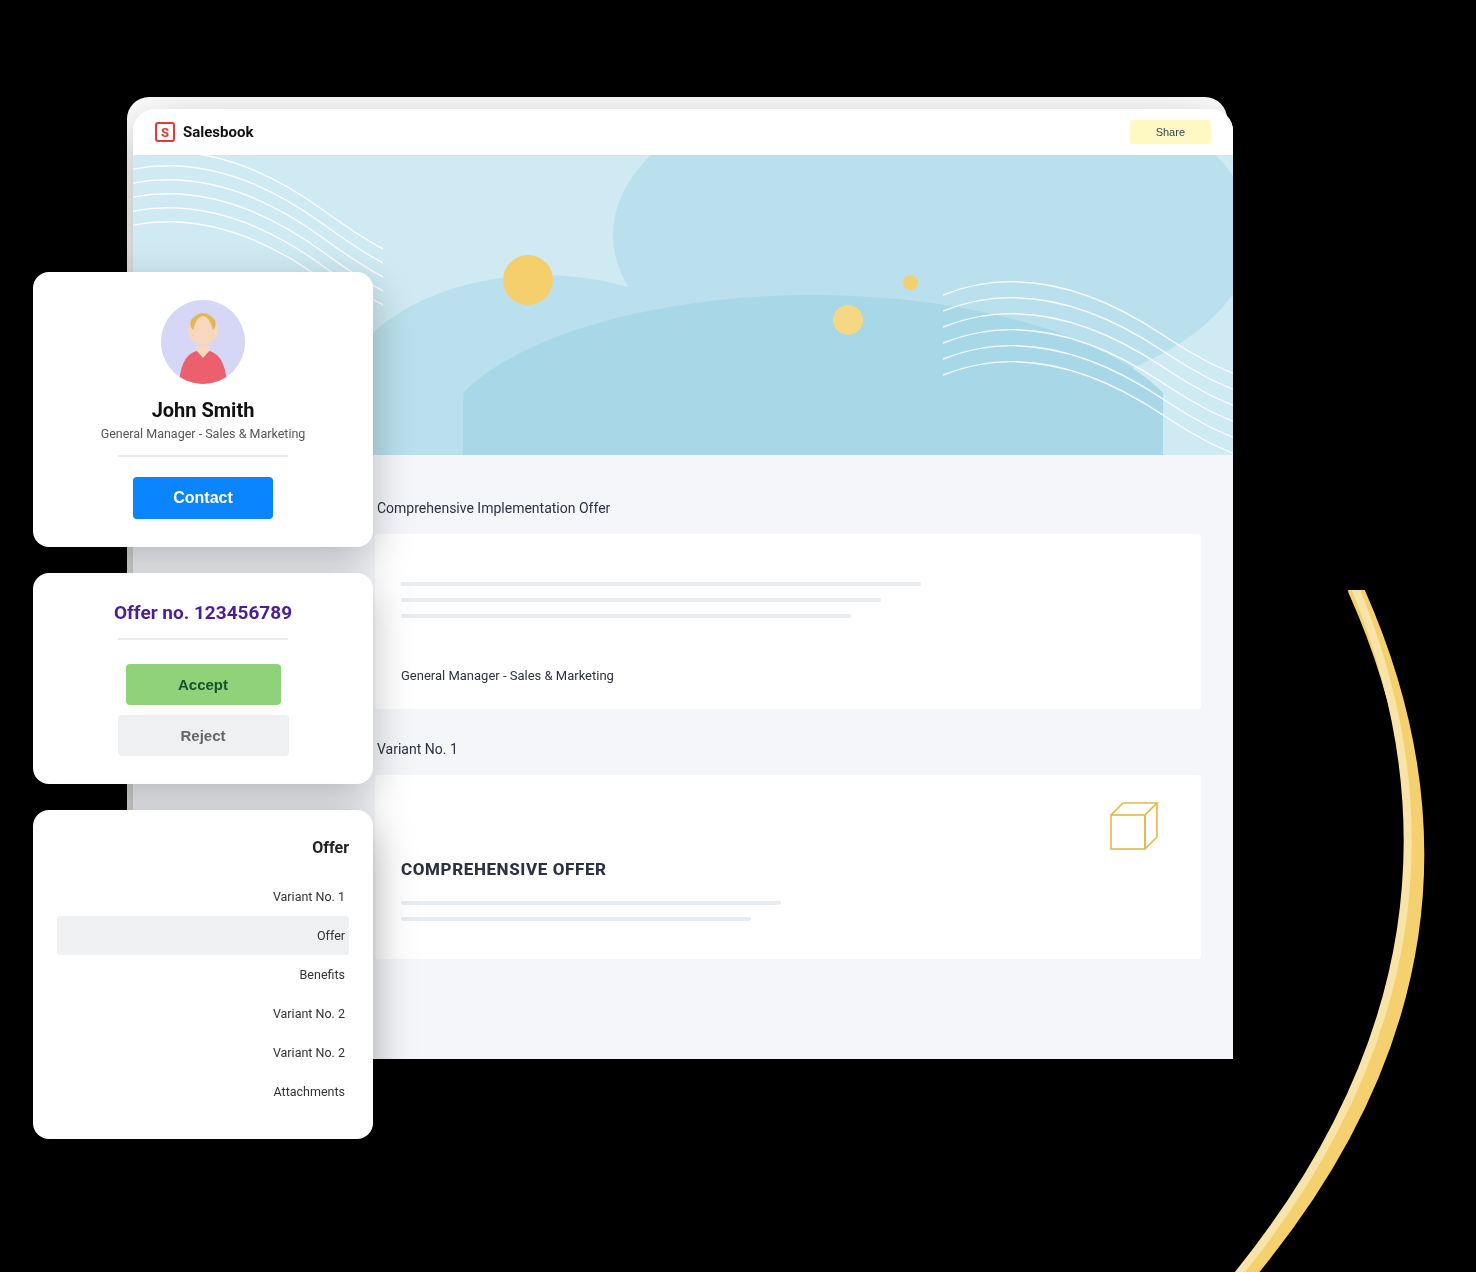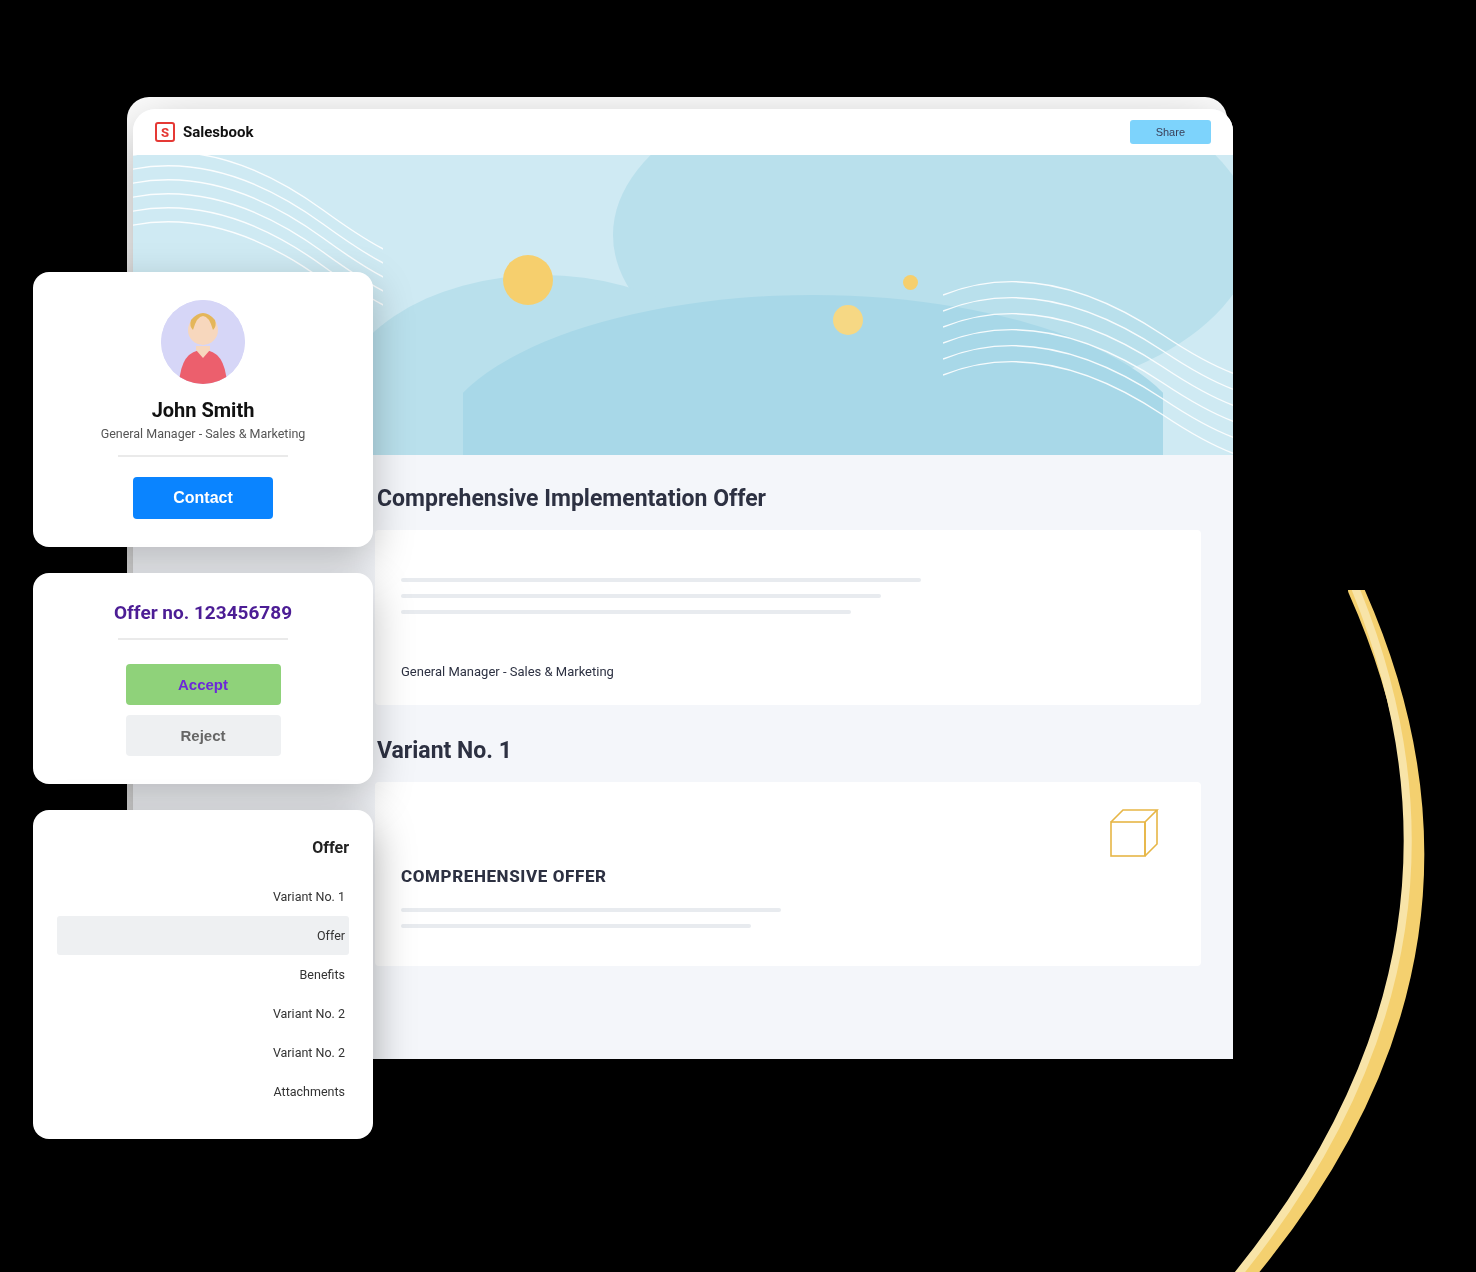--- a/index.html
+++ b/index.html
@@ -67,21 +67,21 @@
     display: flex;
     align-items: center;
     justify-content: center;
     color: #e53935;
     font-weight: 800;
     font-size: 13px;
     line-height: 1;
     border-radius: 3px;
   }
   .share-btn {
-    background: #7dd3fc;
+    background: #fef9c3;
     color: #3a3f58;
     border: none;
     font-size: 11px;
     padding: 6px 26px;
     border-radius: 3px;
     cursor: pointer;
   }
 
   .hero {
     position: relative;
@@ -109,24 +109,24 @@
     position:absolute; left:-10px; top:-5px;
   }
   .wavy-right {
     position:absolute; right:-10px; top:100px;
   }
 
   .content {
     padding: 28px 32px;
   }
   .section-title {
-    font-size: 23px;
-    font-weight: 700;
+    font-size: 14px;
+    font-weight: 400;
     color: #2d3142;
-    margin: 2px 2px 18px;
+    margin: 17px 2px 18px;
   }
   .card {
     background: #fff;
     border-radius: 4px;
     padding: 36px 26px 26px;
     margin-bottom: 32px;
   }
   .skel {
     background: #e8ebef;
     height: 4px;
@@ -196,29 +196,29 @@
     width: 170px; height:2px; background:#eaeaea; margin:0 auto 20px;
   }
   .btn-primary {
     background:#0a84ff; color:#fff; font-weight:600; font-size:16px;
     border:none; padding:12px 40px; border-radius:4px; cursor:pointer;
   }
   .offer-no {
     font-size:19px; font-weight:700; color:#4c1d95; margin-bottom:14px;
   }
   .btn-accept {
-    background:#8fd27a; color:#6d28d9; font-weight:700; font-size:15px;
+    background:#8fd27a; color:#14532d; font-weight:700; font-size:15px;
     border:none; padding:12px 48px; border-radius:4px; cursor:pointer;
     width: 155px;
     margin-bottom:10px;
   }
   .btn-reject {
     background:#eef0f2; color:#666; font-weight:600; font-size:15px;
     border:none; padding:12px 48px; border-radius:4px; cursor:pointer;
-    width: 155px;
+    width: 171px;
   }
 
   .nav-panel {
     text-align:right;
     box-shadow: 0 14px 40px rgba(0,0,0,0.35);
   }
   .nav-title {
     font-size:16px; font-weight:700; color:#222; margin:0 0 20px 2px;
   }
   .nav-item {

